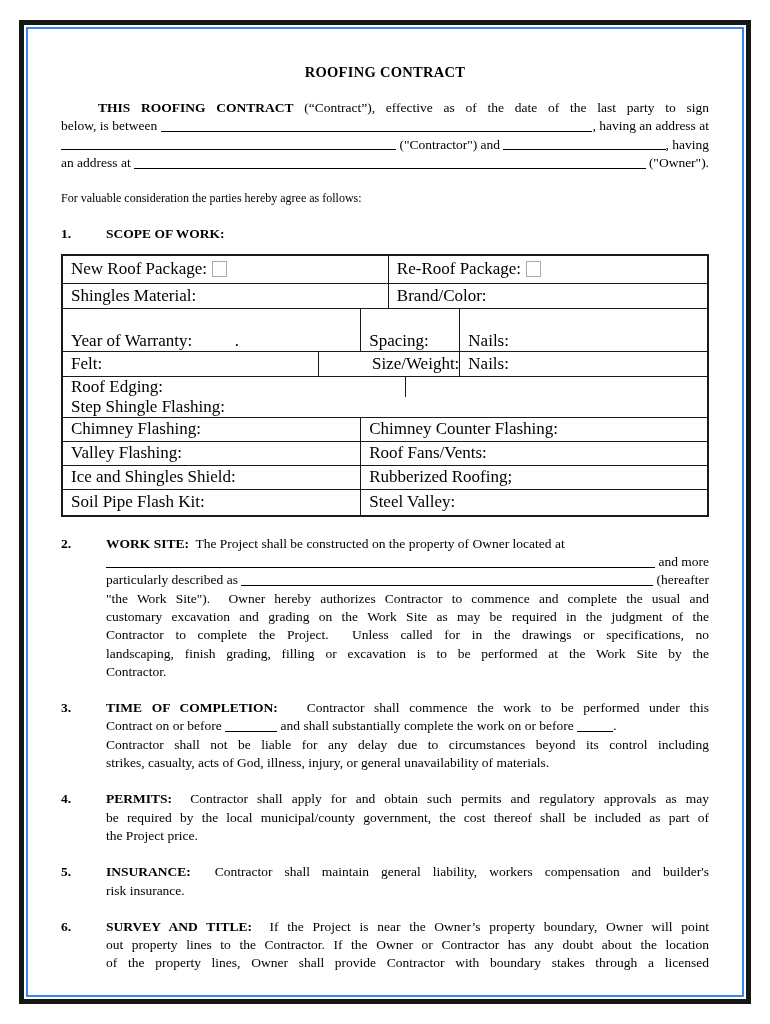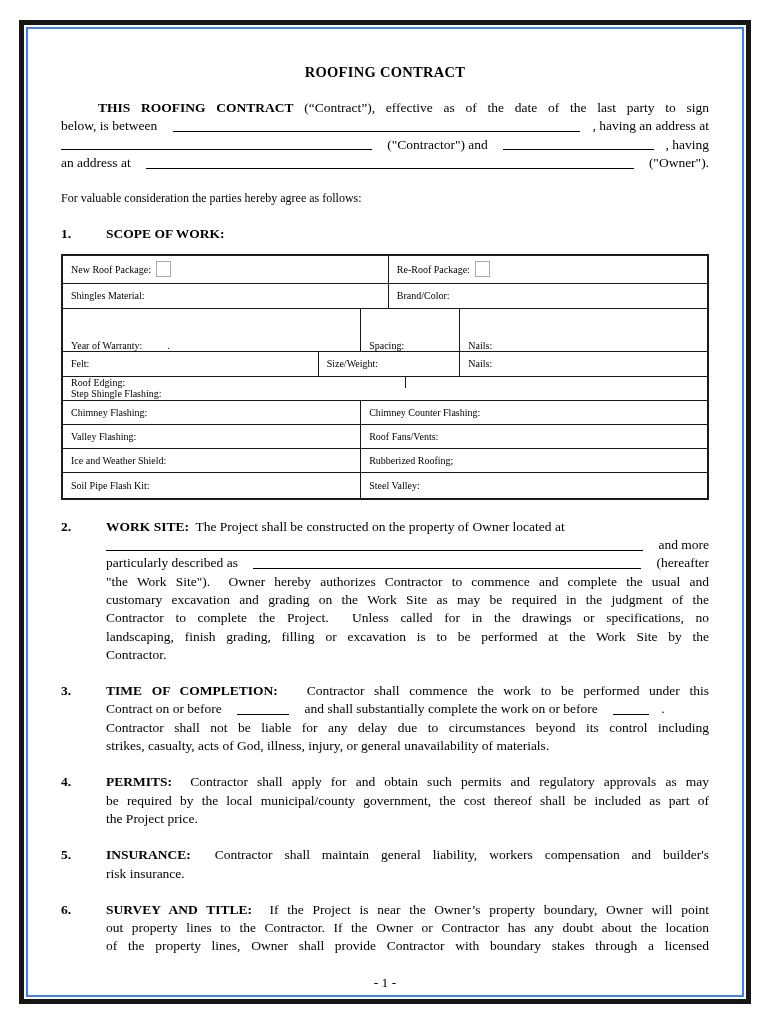--- a/index.html
+++ b/index.html
@@ -6,35 +6,35 @@
   body { font-family:"Liberation Serif","DejaVu Serif",serif; color:#000; }
   .page { width:770px; height:1024px; box-sizing:border-box; padding:20px 19px; background:#fff; }
   .frame { height:100%; box-sizing:border-box; border:5px solid #161616; padding:2px; }
   .inner { height:100%; box-sizing:border-box; border:2px solid #3b82f6; padding:34px 33px 6px 33px; overflow:hidden; }
 
   .title { font-weight:bold; font-size:14.5px; text-align:center; letter-spacing:0.3px; line-height:18px; margin-bottom:18px; }
 
   .tline { line-height:18.3px; min-height:18.3px; font-size:13.5px; }
   .tline .bseg { font-weight:bold; }
   .just { text-align:justify; text-align-last:justify; }
-  .flexline { display:flex; align-items:flex-end;gap:12px; }
+  .flexline { display:flex; align-items:flex-end; }
   .flexline span.txt { white-space:pre; }
   .blank { border-bottom:1.3px solid #000; height:0; margin-bottom:3.5px; }
 
   .intro { margin-bottom:17px; }
   .consid { font-size:12px; line-height:18.3px; margin-bottom:18px; }
 
   .section { display:grid; grid-template-columns:45px 1fr; margin-bottom:18px; }
   .section.tight { margin-bottom:10px; }
   .sec-num { font-weight:bold; font-size:13.5px; line-height:18.3px; }
 
   .scope-table { border:2px solid #1a1a1a; margin:0 0 18px 0; }
   .trow { display:flex; border-bottom:1.5px solid #1a1a1a; }
   .trow:last-child { border-bottom:none; }
-  .tcell { display:flex; align-items:center; padding-left:8px; box-sizing:border-box; border-right:1.5px solid #1a1a1a; font-size:10px; }
+  .tcell { display:flex; align-items:center; padding-left:8px; box-sizing:border-box; border-right:1.5px solid #1a1a1a; font-size:17px; }
   .tcell:last-child { border-right:none; }
   .trow.top .tcell { align-items:flex-end; padding-top:4px; }
   .cell-label { white-space:pre; }
   .checkbox { display:inline-block; width:13px; height:14px; border:1.5px solid #aaaaaa; background:#fff; margin-left:5px; flex:0 0 auto; align-self:center; }
 
   .footer { text-align:center; font-size:13.5px; line-height:18px; margin-top:14px; }
 </style>
 </head>
 <body>
 
@@ -96,21 +96,21 @@
                 <span class="cell-label">Spacing:</span>
               </div>
               <div class="tcell" style="width: 38.3%;">
                 <span class="cell-label">Nails:</span>
               </div>
             </div>
             <div class="trow" style="min-height: 24px;">
               <div class="tcell" style="width: 39.7%;">
                 <span class="cell-label">Felt:</span>
               </div>
-              <div class="tcell" style="width: 22%;">
+              <div class="tcell" style="width: 22%; justify-content: flex-end;">
                 <span class="cell-label">Size/Weight:</span>
               </div>
               <div class="tcell" style="width: 38.3%;">
                 <span class="cell-label">Nails:</span>
               </div>
             </div>
             <div class="trow" style="min-height: 23px; flex-direction: column;">
               <div class="tcell" style="width: 53.2%;">
                 <span class="cell-label">Roof Edging:</span>
               </div>
@@ -129,21 +129,21 @@
             <div class="trow" style="min-height: 23px;">
               <div class="tcell" style="width: 46.3%;">
                 <span class="cell-label">Valley Flashing:</span>
               </div>
               <div class="tcell" style="width: 53.7%;">
                 <span class="cell-label">Roof Fans/Vents:</span>
               </div>
             </div>
             <div class="trow" style="min-height: 23px;">
               <div class="tcell" style="width: 46.3%;">
-                <span class="cell-label">Ice and Weather Shield:</span>
+                <span class="cell-label">Ice and Shingles Shield:</span>
               </div>
               <div class="tcell" style="width: 53.7%;">
                 <span class="cell-label">Rubberized Roofing;</span>
               </div>
             </div>
             <div class="trow" style="min-height: 25px;">
               <div class="tcell" style="width: 46.3%;">
                 <span class="cell-label">Soil Pipe Flash Kit:</span>
               </div>
               <div class="tcell" style="width: 53.7%;">

